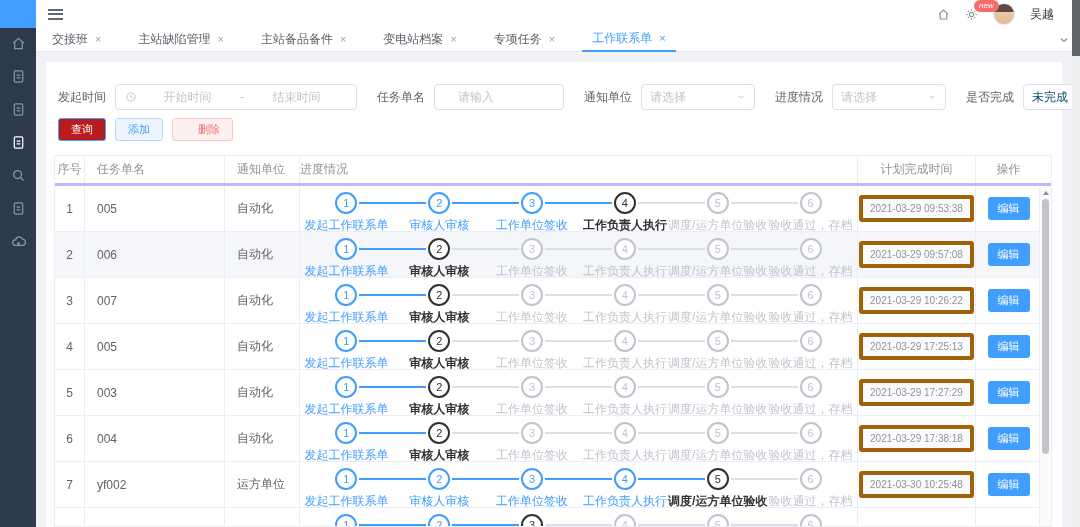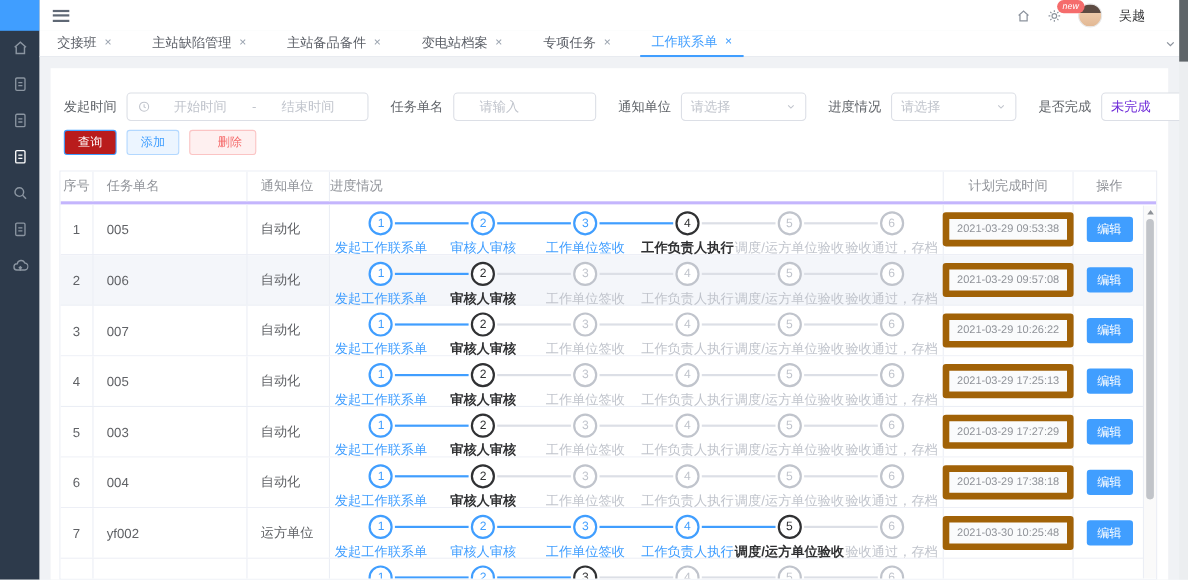--- a/index.html
+++ b/index.html
@@ -11,21 +11,21 @@
 .sidebar{width:36px;background:#2d3a4b;flex-shrink:0;display:flex;flex-direction:column;}
 .logo-block{width:36px;height:28px;background:#409eff;flex-shrink:0;}
 .side-item{width:36px;height:33px;display:flex;align-items:center;justify-content:center;color:#8b95a1;cursor:pointer;}
 .side-item.active{color:#ffffff;}
 .side-item svg{width:15px;height:15px;}
 
 
 .main{flex:1;min-width:0;display:flex;flex-direction:column;}
 
 
-.topbar{height:28px;background:#fff;display:flex;align-items:center;padding:0 39px 0 12px;flex-shrink:0;}
+.topbar{height:28px;background:#fff;display:flex;align-items:center;padding:0 26px 0 12px;flex-shrink:0;}
 .hamburger{width:15px;height:11px;border-top:2px solid #5f6875;border-bottom:2px solid #5f6875;position:relative;cursor:pointer;}
 .hamburger::after{content:'';position:absolute;left:0;right:0;top:2.5px;border-top:2px solid #5f6875;}
 .topbar-right{margin-left:auto;display:flex;align-items:center;gap:15px;}
 .tb-icon{color:#8c939d;display:flex;cursor:pointer;}
 .tb-icon svg{width:13px;height:13px;}
 .gear-wrap{position:relative;}
 .badge-new{position:absolute;top:-8px;left:9px;background:#f56c6c;color:#fff;font-size:8px;line-height:1.3;padding:1px 5px;border-radius:8px;font-style:italic;}
 .avatar{width:22px;height:22px;border-radius:50%;background:linear-gradient(180deg,#5d4b42 0%,#5d4b42 40%,#edc9a8 41%,#e2b894 100%);border:1px solid #e8e8e8;cursor:pointer;}
 .username{color:#303133;cursor:pointer;}
 
@@ -40,28 +40,28 @@
 
 
 .content{flex:1;min-height:0;background:#f0f2f5;padding:10px 18px 0 10px;}
 .panel{background:#fff;height:465px;padding:22px 10px 0 8px;}
 
 
 .filter-row{display:flex;align-items:center;margin-bottom:8px;padding-left:4px;}
 .f-item{display:flex;align-items:center;margin-right:20px;}
 .f-label{color:#5f6368;margin-right:9px;white-space:nowrap;}
 .box{height:26px;border:1px solid #dcdfe6;border-radius:4px;background:#fff;display:flex;align-items:center;cursor:pointer;}
-.date-input{width:220px;padding:0 9px;color:#c0c4cc;}
+.date-input{width:242px;padding:0 9px;color:#c0c4cc;}
 .date-input svg{width:12px;height:12px;color:#c0c4cc;flex-shrink:0;}
 .date-ph{flex:1;text-align:center;color:#c0c4cc;}
 .date-sep{color:#c0c4cc;padding:0 2px;}
 .text-input{width:130px;padding:0 23px;color:#c0c4cc;}
 .select{width:114px;padding:0 8px;justify-content:space-between;}
 .select .val{color:#c0c4cc;}
-.select .val.filled{color:#6d28d9;}
+.select .val.filled{color:#0c4a6e;}
 .select svg{width:10px;height:10px;color:#c0c4cc;flex-shrink:0;}
 
 
 .btn-row{display:flex;gap:9px;margin-bottom:8px;padding-left:4px;}
 .btn{height:23px;padding:0 12px;border-radius:3px;font-size:11px;display:flex;align-items:center;cursor:pointer;border:1px solid transparent;}
 .btn-primary{background:#b91c1c;color:#fff;border-color:#409eff;}
 .btn-plain-blue{background:#ecf5ff;color:#409eff;border-color:#b3d8ff;}
 .btn-plain-red{background:#fef0f0;color:#f56c6c;border-color:#fbc4c4;padding-left:25px;}
 
 
@@ -70,21 +70,21 @@
 .t-cell{height:100%;display:flex;align-items:center;border-right:1px solid #ebeef5;overflow:visible;}
 .t-header .t-cell{color:#909399;}
 .t-row{display:flex;height:46px;border-bottom:1px solid #ebeef5;background:#fff;}
 .t-row.hl{background:#f4f6fa;}
 .c0{width:30px;justify-content:center;}
 .c1{width:140px;padding-left:12px;}
 .c2{width:75px;padding-left:12px;}
 .c3{width:558px;}
 .c4{width:118px;justify-content:center;}
 .c5{width:65px;justify-content:center;border-right:none;}
-.date-tag{background:#fafbfc;border:6px solid #a16207;border-radius:3px;color:#909399;font-size:10px;padding:4px 7px;white-space:nowrap;}
+.date-tag{background:#fafbfc;border:4px solid #a16207;border-radius:3px;color:#909399;font-size:10px;padding:4px 7px;white-space:nowrap;}
 .edit-btn{background:#409eff;color:#fff;border:none;border-radius:3px;font-size:11px;padding:4px 10px;cursor:pointer;font-family:Liberation Mono, monospace;}
 
 
 .steps{display:flex;width:100%;height:100%;align-items:flex-start;}
 .step{flex:1;position:relative;text-align:center;}
 .step-line{position:absolute;top:16px;left:calc(50% + 13px);width:calc(100% - 26px);height:2px;background:#dcdfe6;}
 .step-line.done{background:#409eff;}
 .step-circle{position:relative;z-index:1;width:22px;height:22px;border-radius:50%;border:2px solid;background:#fff;margin:6px auto 0;display:flex;align-items:center;justify-content:center;font-size:11px;}
 .step-label{display:block;width:140px;margin:3px 0 0 calc(50% - 70px);text-align:center;white-space:nowrap;font-size:12px;}
 .step.finish .step-circle{border-color:#409eff;color:#409eff;}

